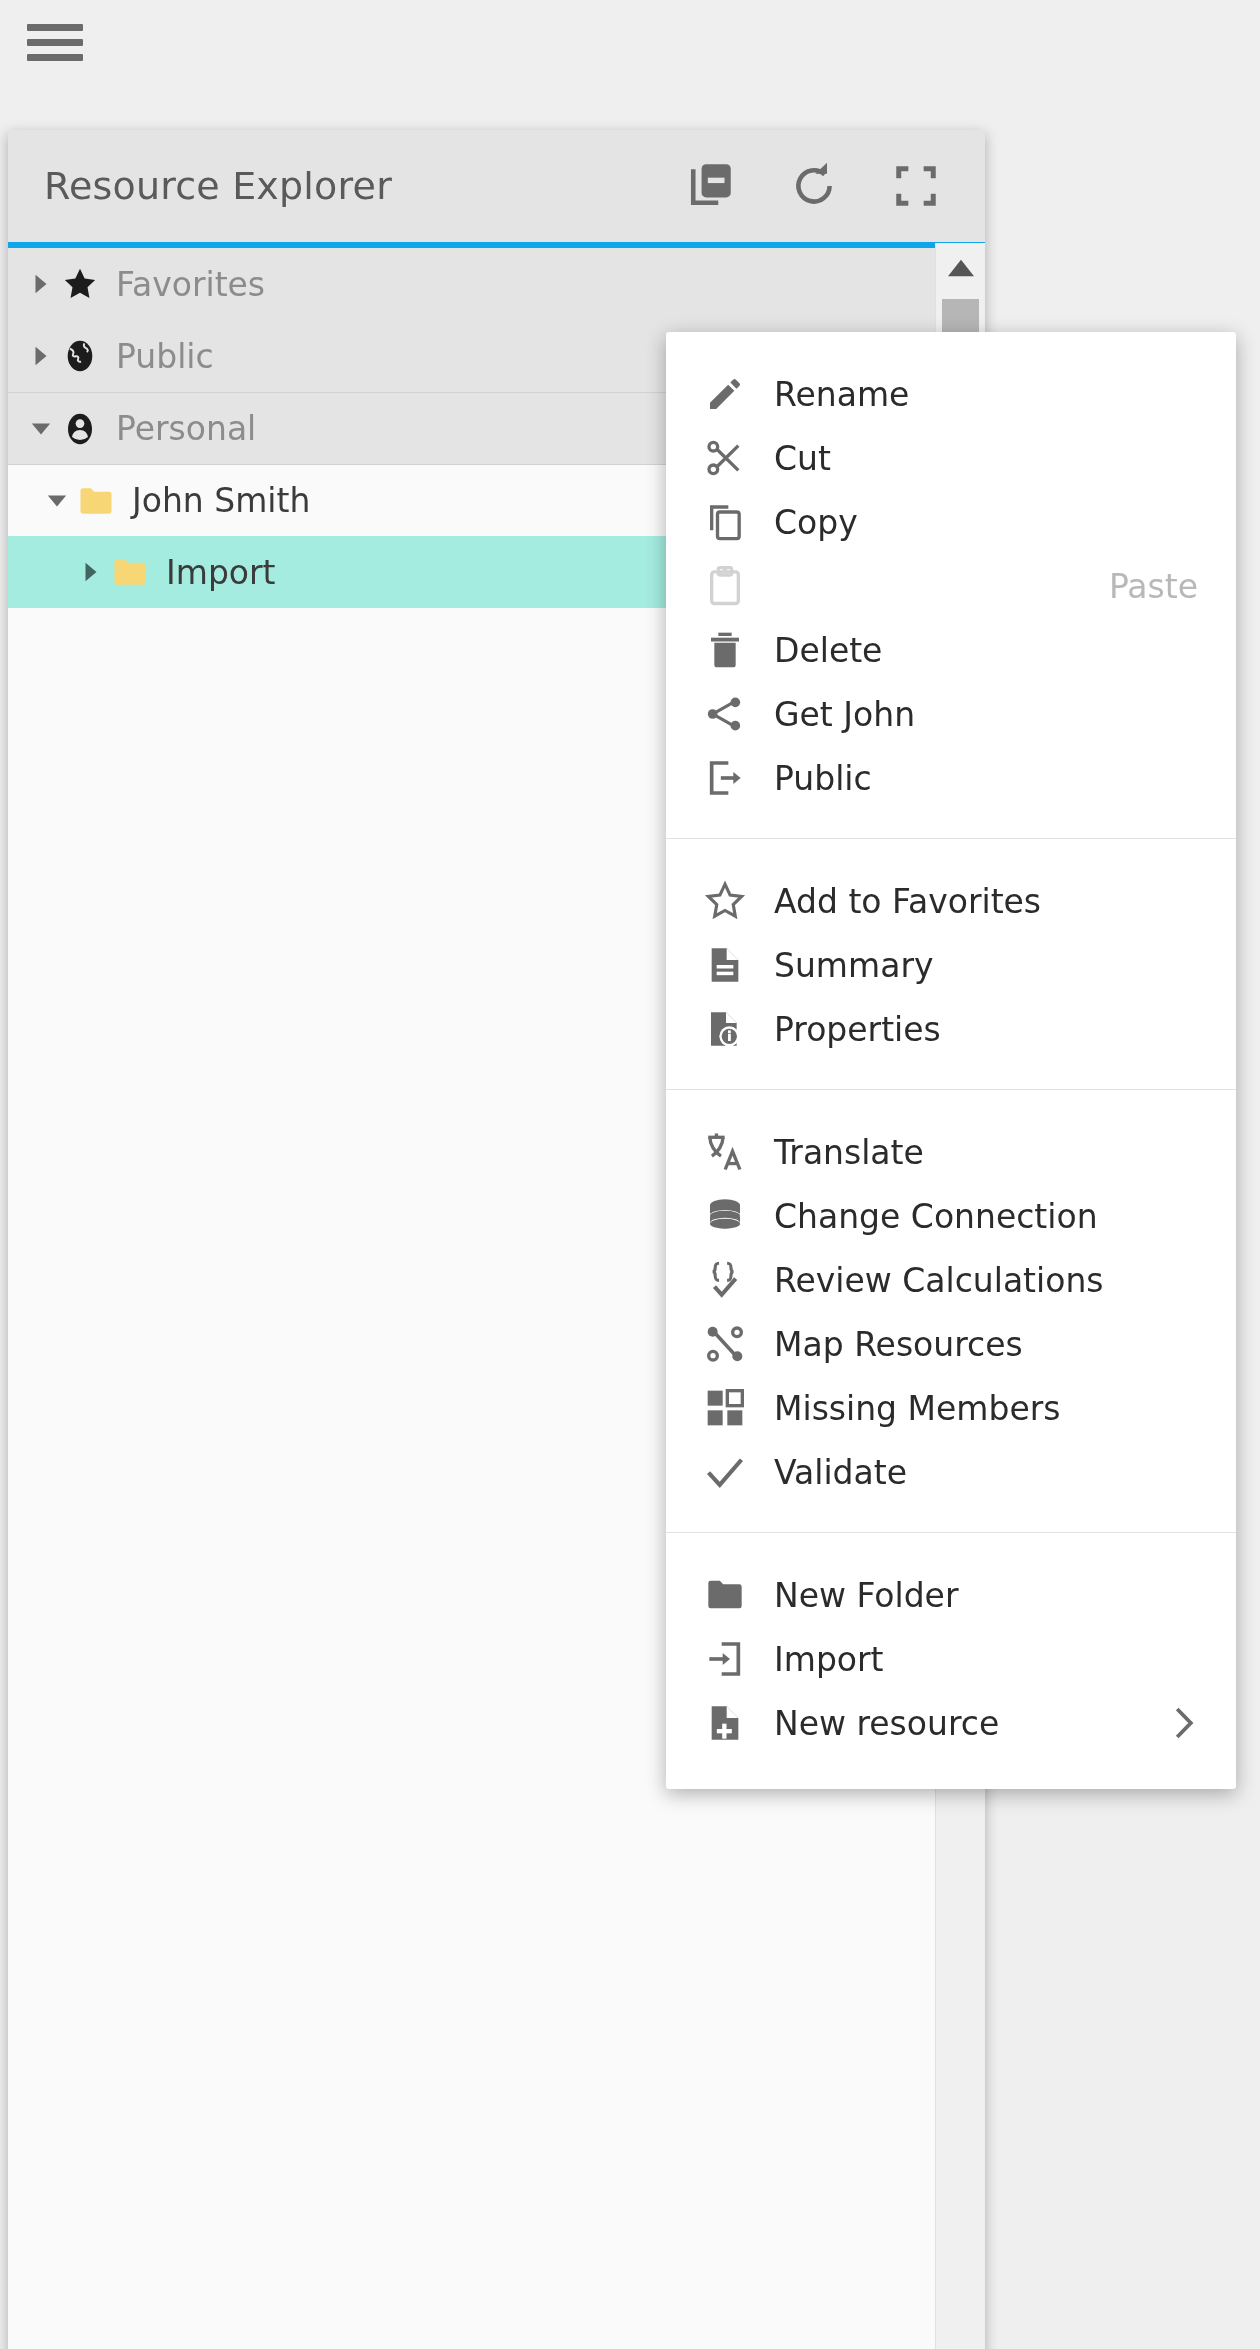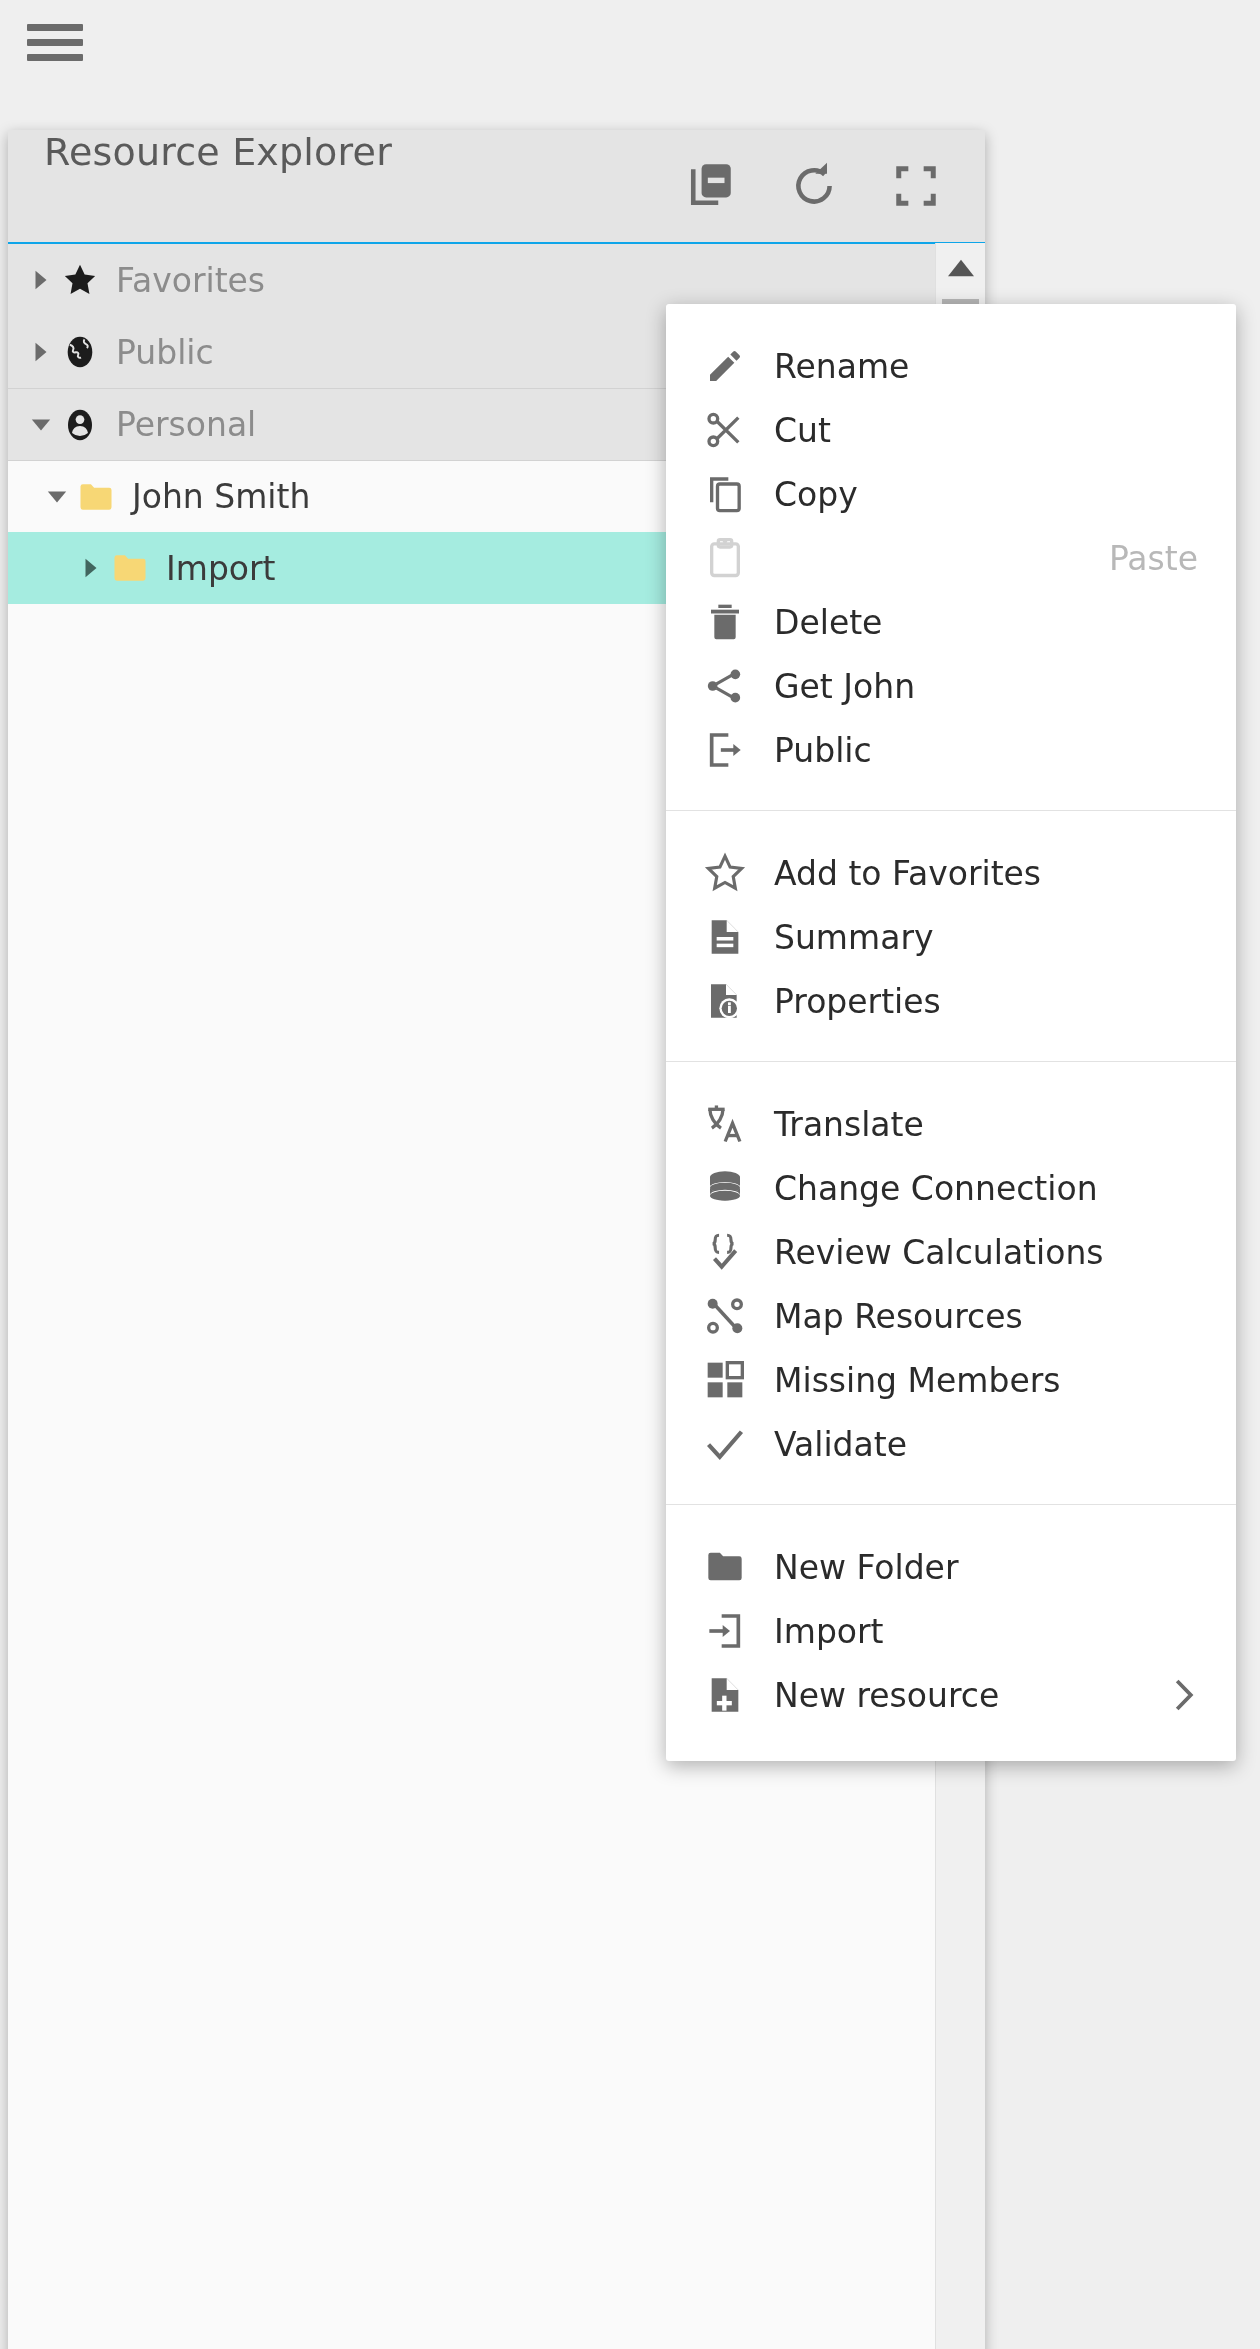--- a/index.html
+++ b/index.html
@@ -28,22 +28,22 @@
   
   #panel {
     position: absolute; left: 8px; top: 130px;
     width: 977px; height: 2237px;
     background: #fafafa;
     box-shadow: 0 4px 14px rgba(0,0,0,0.28);
     border-radius: 2px;
   }
   #panel-header {
     height: 112px; background: #e4e4e4;
-    display: flex; 
-    border-bottom: 2px solid #0ea5e9;
+    display: flex; align-items: center;
+    border-bottom: 6px solid #0ea5e9;
     position: relative;
   }
   #panel-title {
     font-size: 38px; color: #5a5a5a; font-weight: 400;
     margin-left: 36px; letter-spacing: .2px; white-space: nowrap;
   }
   #header-actions {
     position: absolute; right: 42px; top: 0; height: 112px;
     display: flex; align-items: center; gap: 48px;
   }
@@ -92,21 +92,21 @@
     height: 50px; display: flex;
     align-items: center; justify-content: center;
   }
   #scroll-thumb {
     margin: 6px auto 0; width: 37px; height: 58px;
     background: #b6b6b6; cursor: grab;
   }
 
   
   #ctx-menu {
-    position: absolute; left: 666px; top: 304px;
+    position: absolute; left: 666px; top: 332px;
     width: 570px;
     background: #ffffff; border-radius: 3px;
     box-shadow: 0 5px 20px rgba(0,0,0,0.30);
     padding: 30px 0 34px 0;
     box-sizing: border-box;
   }
   .ctx-section { padding: 0; }
   .ctx-sep {
     height: 1px; background: #e2e2e2;
     margin: 28px 0 30px 0;

